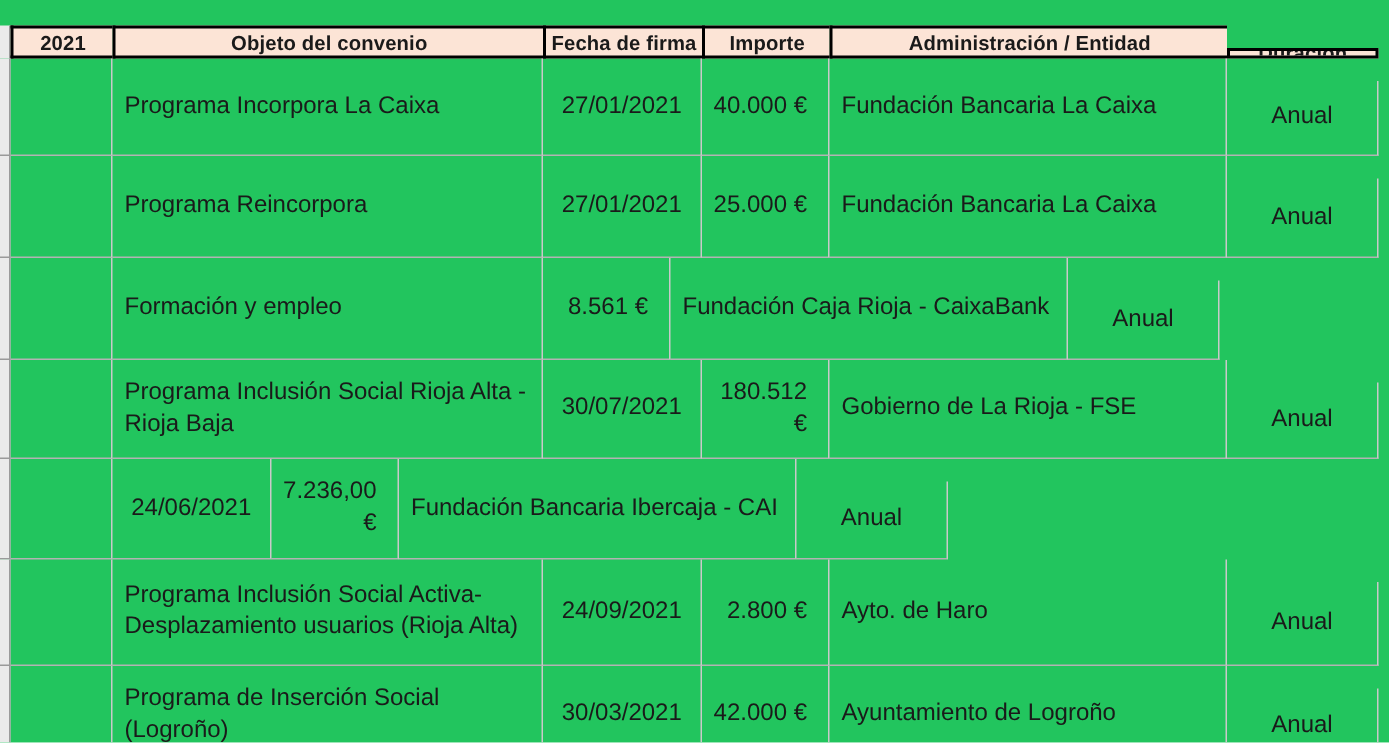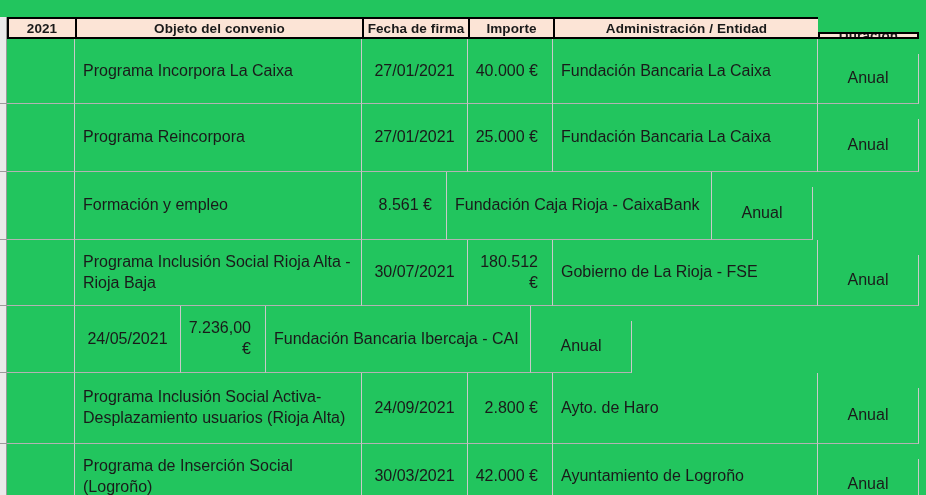--- a/index.html
+++ b/index.html
@@ -134,21 +134,21 @@
     <div class="c-objeto cell align-left">Programa Inclusión Social Rioja Alta - Rioja Baja</div>
     <div class="c-fecha cell align-center">30/07/2021</div>
     <div class="c-importe cell align-right">180.512 €</div>
     <div class="c-entidad cell align-left">Gobierno de La Rioja - FSE</div>
     <div class="c-duracion cell align-center">Anual</div>
   </div>
 
   <div class="row data-row r5">
     <div class="c-gutter gutter"></div>
     <div class="c-year cell"></div>
-    <div class="c-fecha cell align-center">24/05/2021</div>
+    <div class="c-fecha cell align-center">24/06/2021</div>
     <div class="c-importe cell align-right">7.236,00 €</div>
     <div class="c-entidad cell align-left">Fundación Bancaria Ibercaja - CAI</div>
     <div class="c-duracion cell align-center">Anual</div>
   </div>
 
   <div class="row data-row r6">
     <div class="c-gutter gutter"></div>
     <div class="c-year cell"></div>
     <div class="c-objeto cell align-left">Programa Inclusión Social Activa- Desplazamiento usuarios (Rioja Alta)</div>
     <div class="c-fecha cell align-center">24/09/2021</div>

